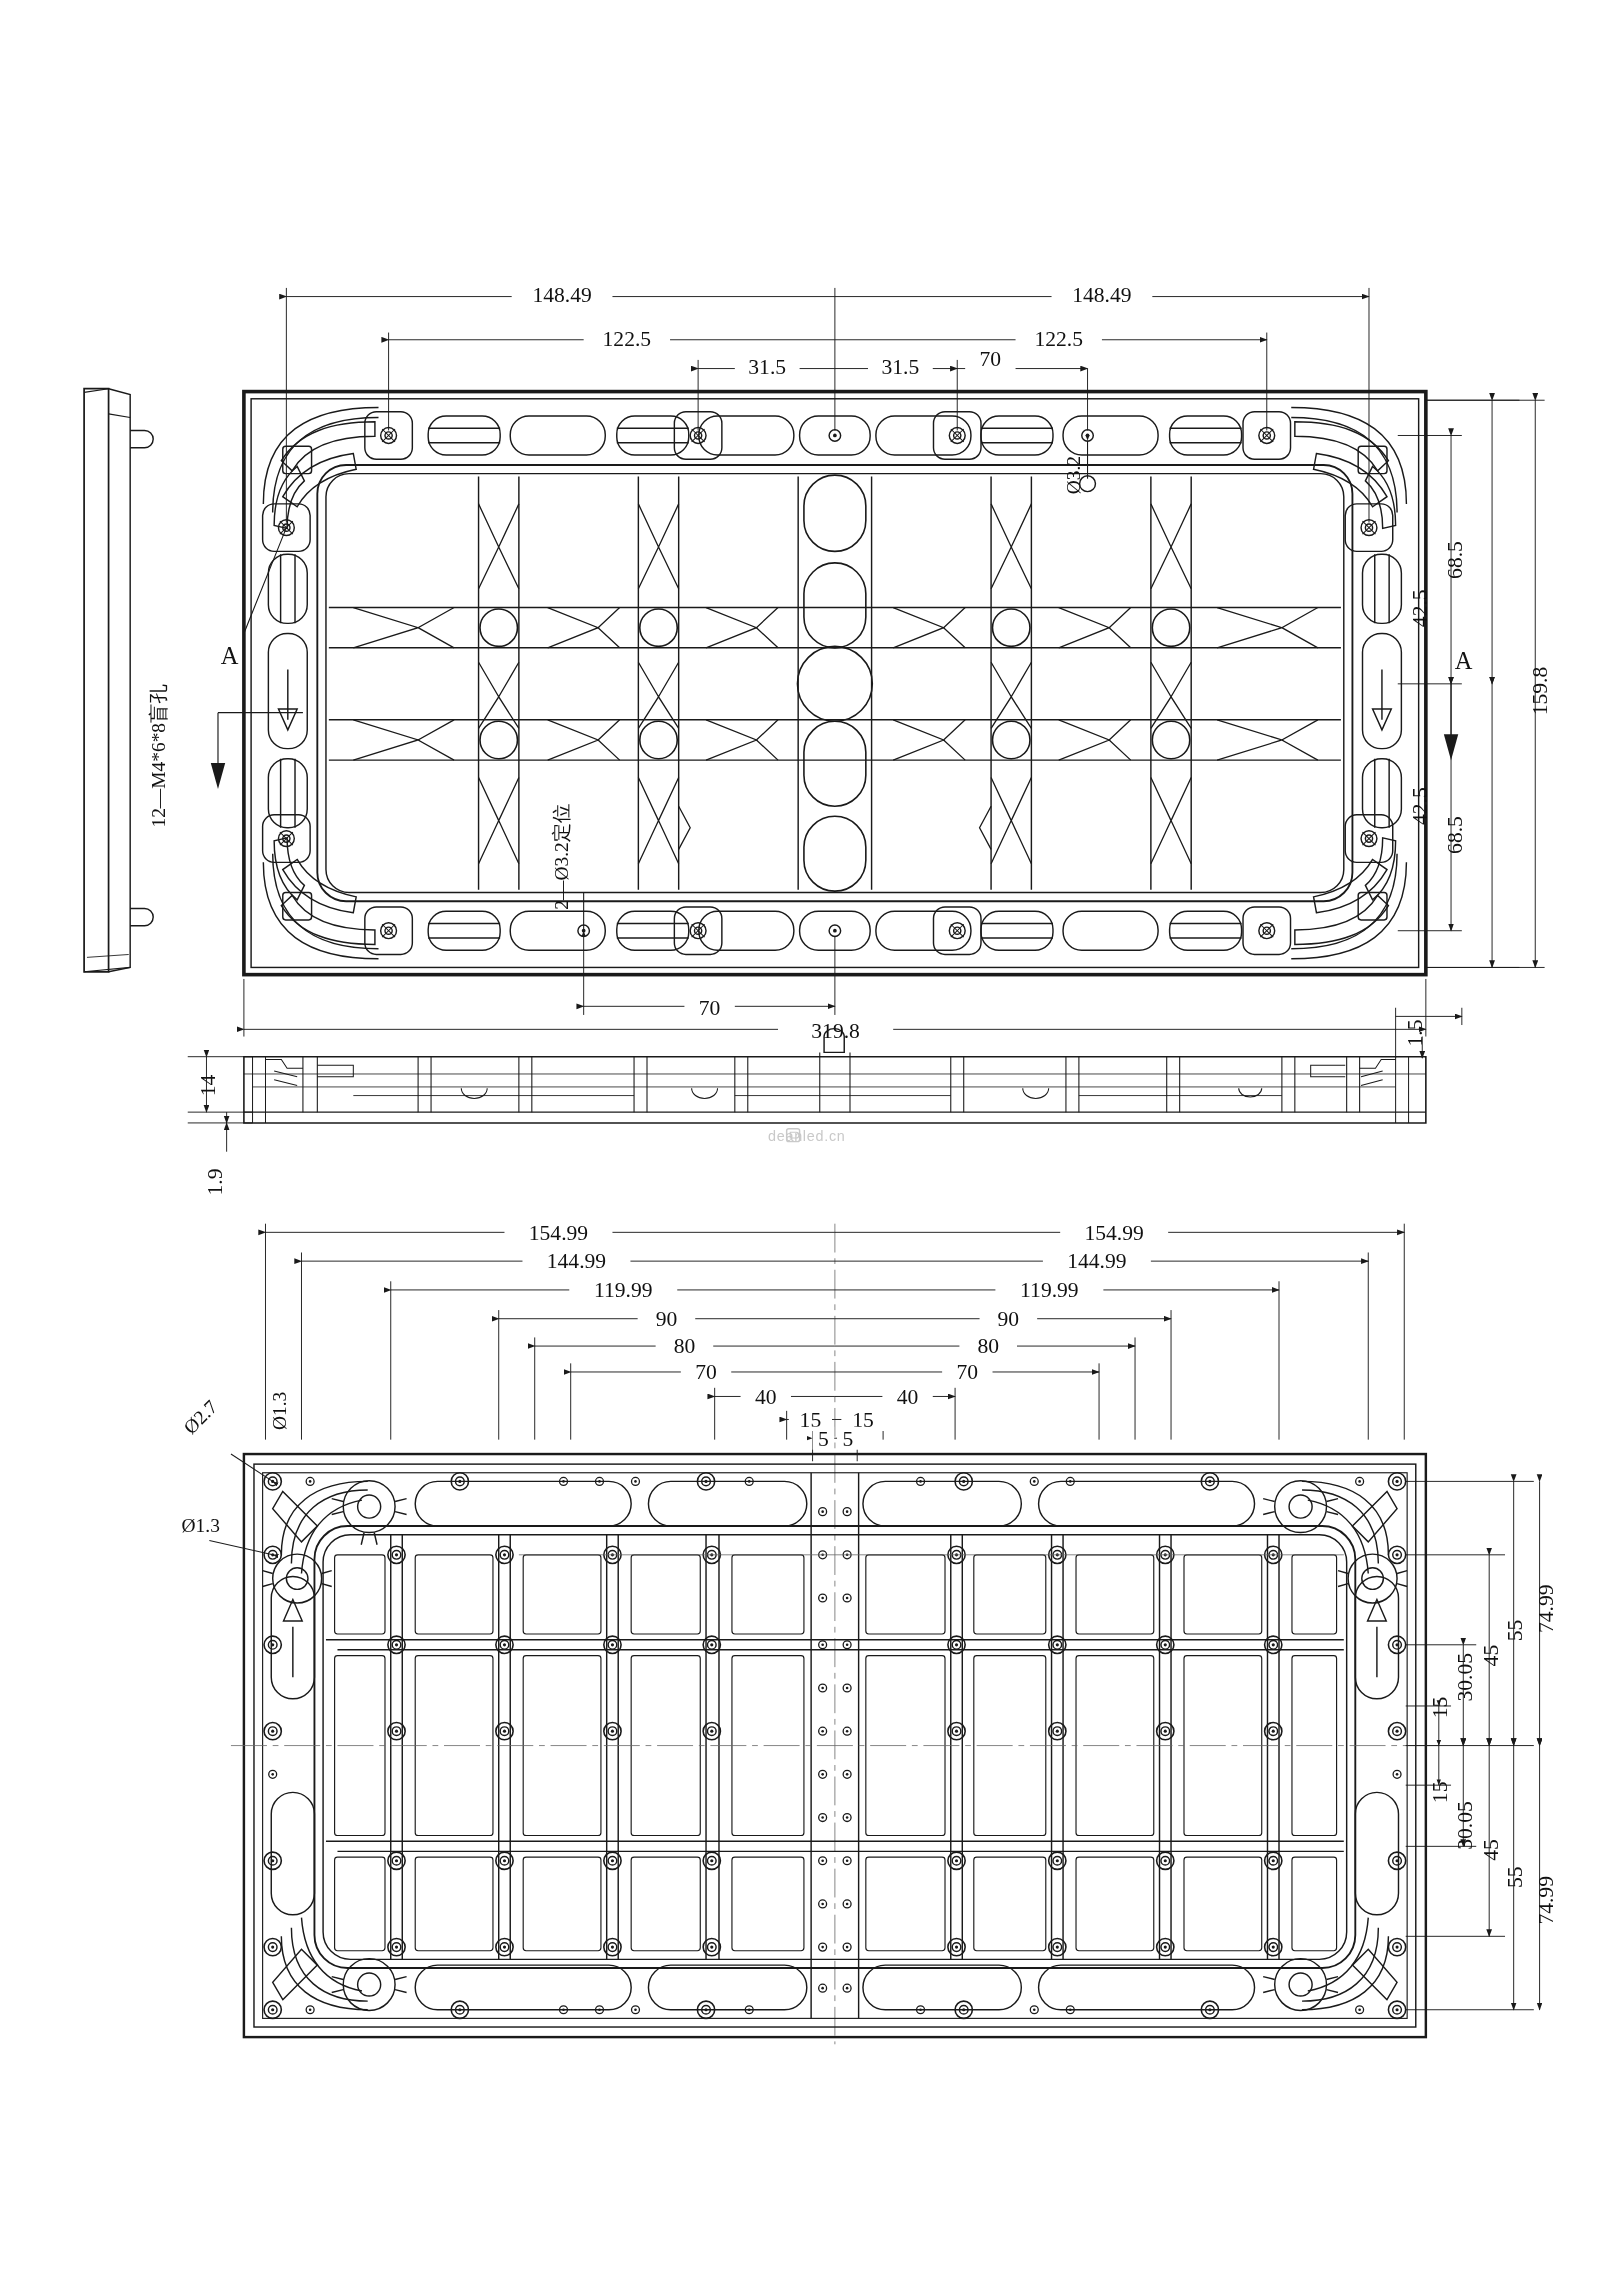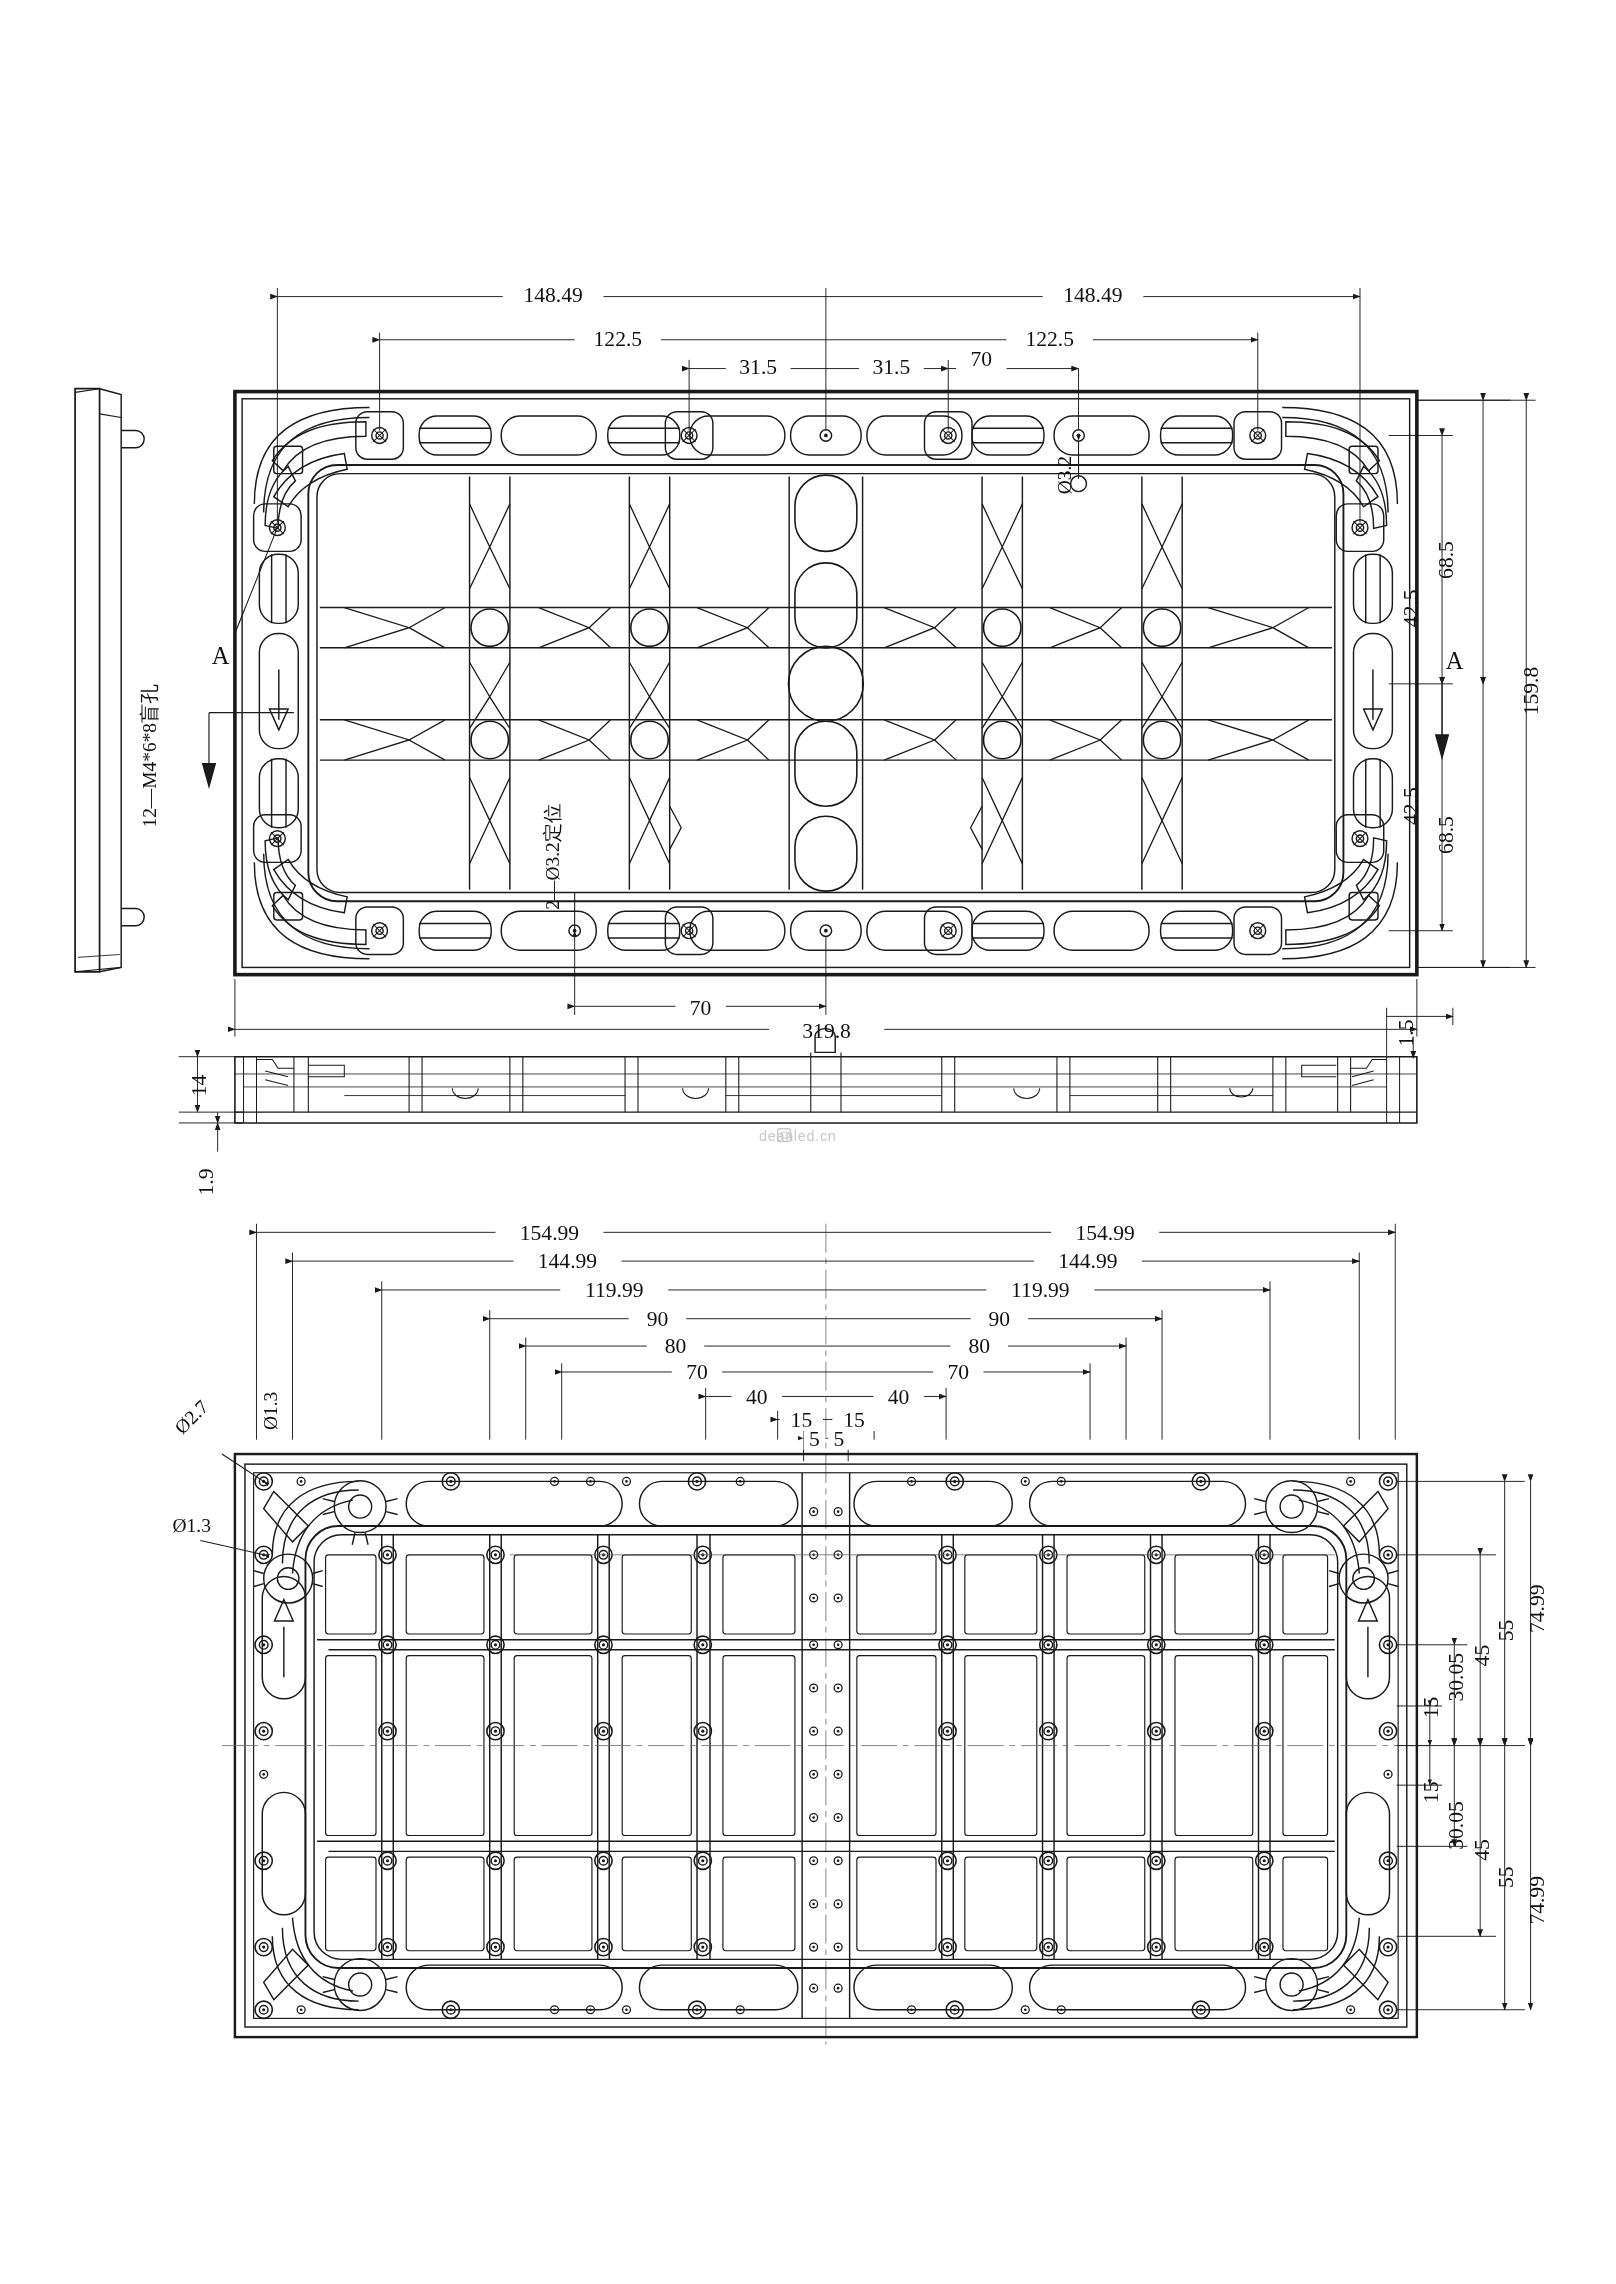--- a/index.html
+++ b/index.html
@@ -1,17 +1,17 @@
 <!DOCTYPE html>
 <html style="font-size:11.5px"><head>
 <meta charset="utf-8">
 <style>
   html,body{margin:0;padding:0;background:#ffffff;}
   body{width:1616px;height:2284px;position:relative;font-family:"Liberation Serif",serif;overflow:hidden;}
-  #sheet{position:absolute;left:6px;top:0;width:1304px;height:2284px;}
+  #sheet{position:absolute;left:15px;top:0;width:1304px;height:2284px;}
   svg{display:block;}
   .dimtxt{font-family:"Liberation Serif",serif;font-size:30px;fill:#111;}
   .dimtxt-s{font-family:"Liberation Serif",serif;font-size:27px;fill:#111;}
   .letter{font-family:"Liberation Serif",serif;font-size:34px;fill:#111;}
   .wm{font-family:"Liberation Sans",sans-serif;font-size:20px;fill:#c9c9c9;letter-spacing:1px;}
 </style>
 </head>
 <body>
 
 <div id="sheet">

